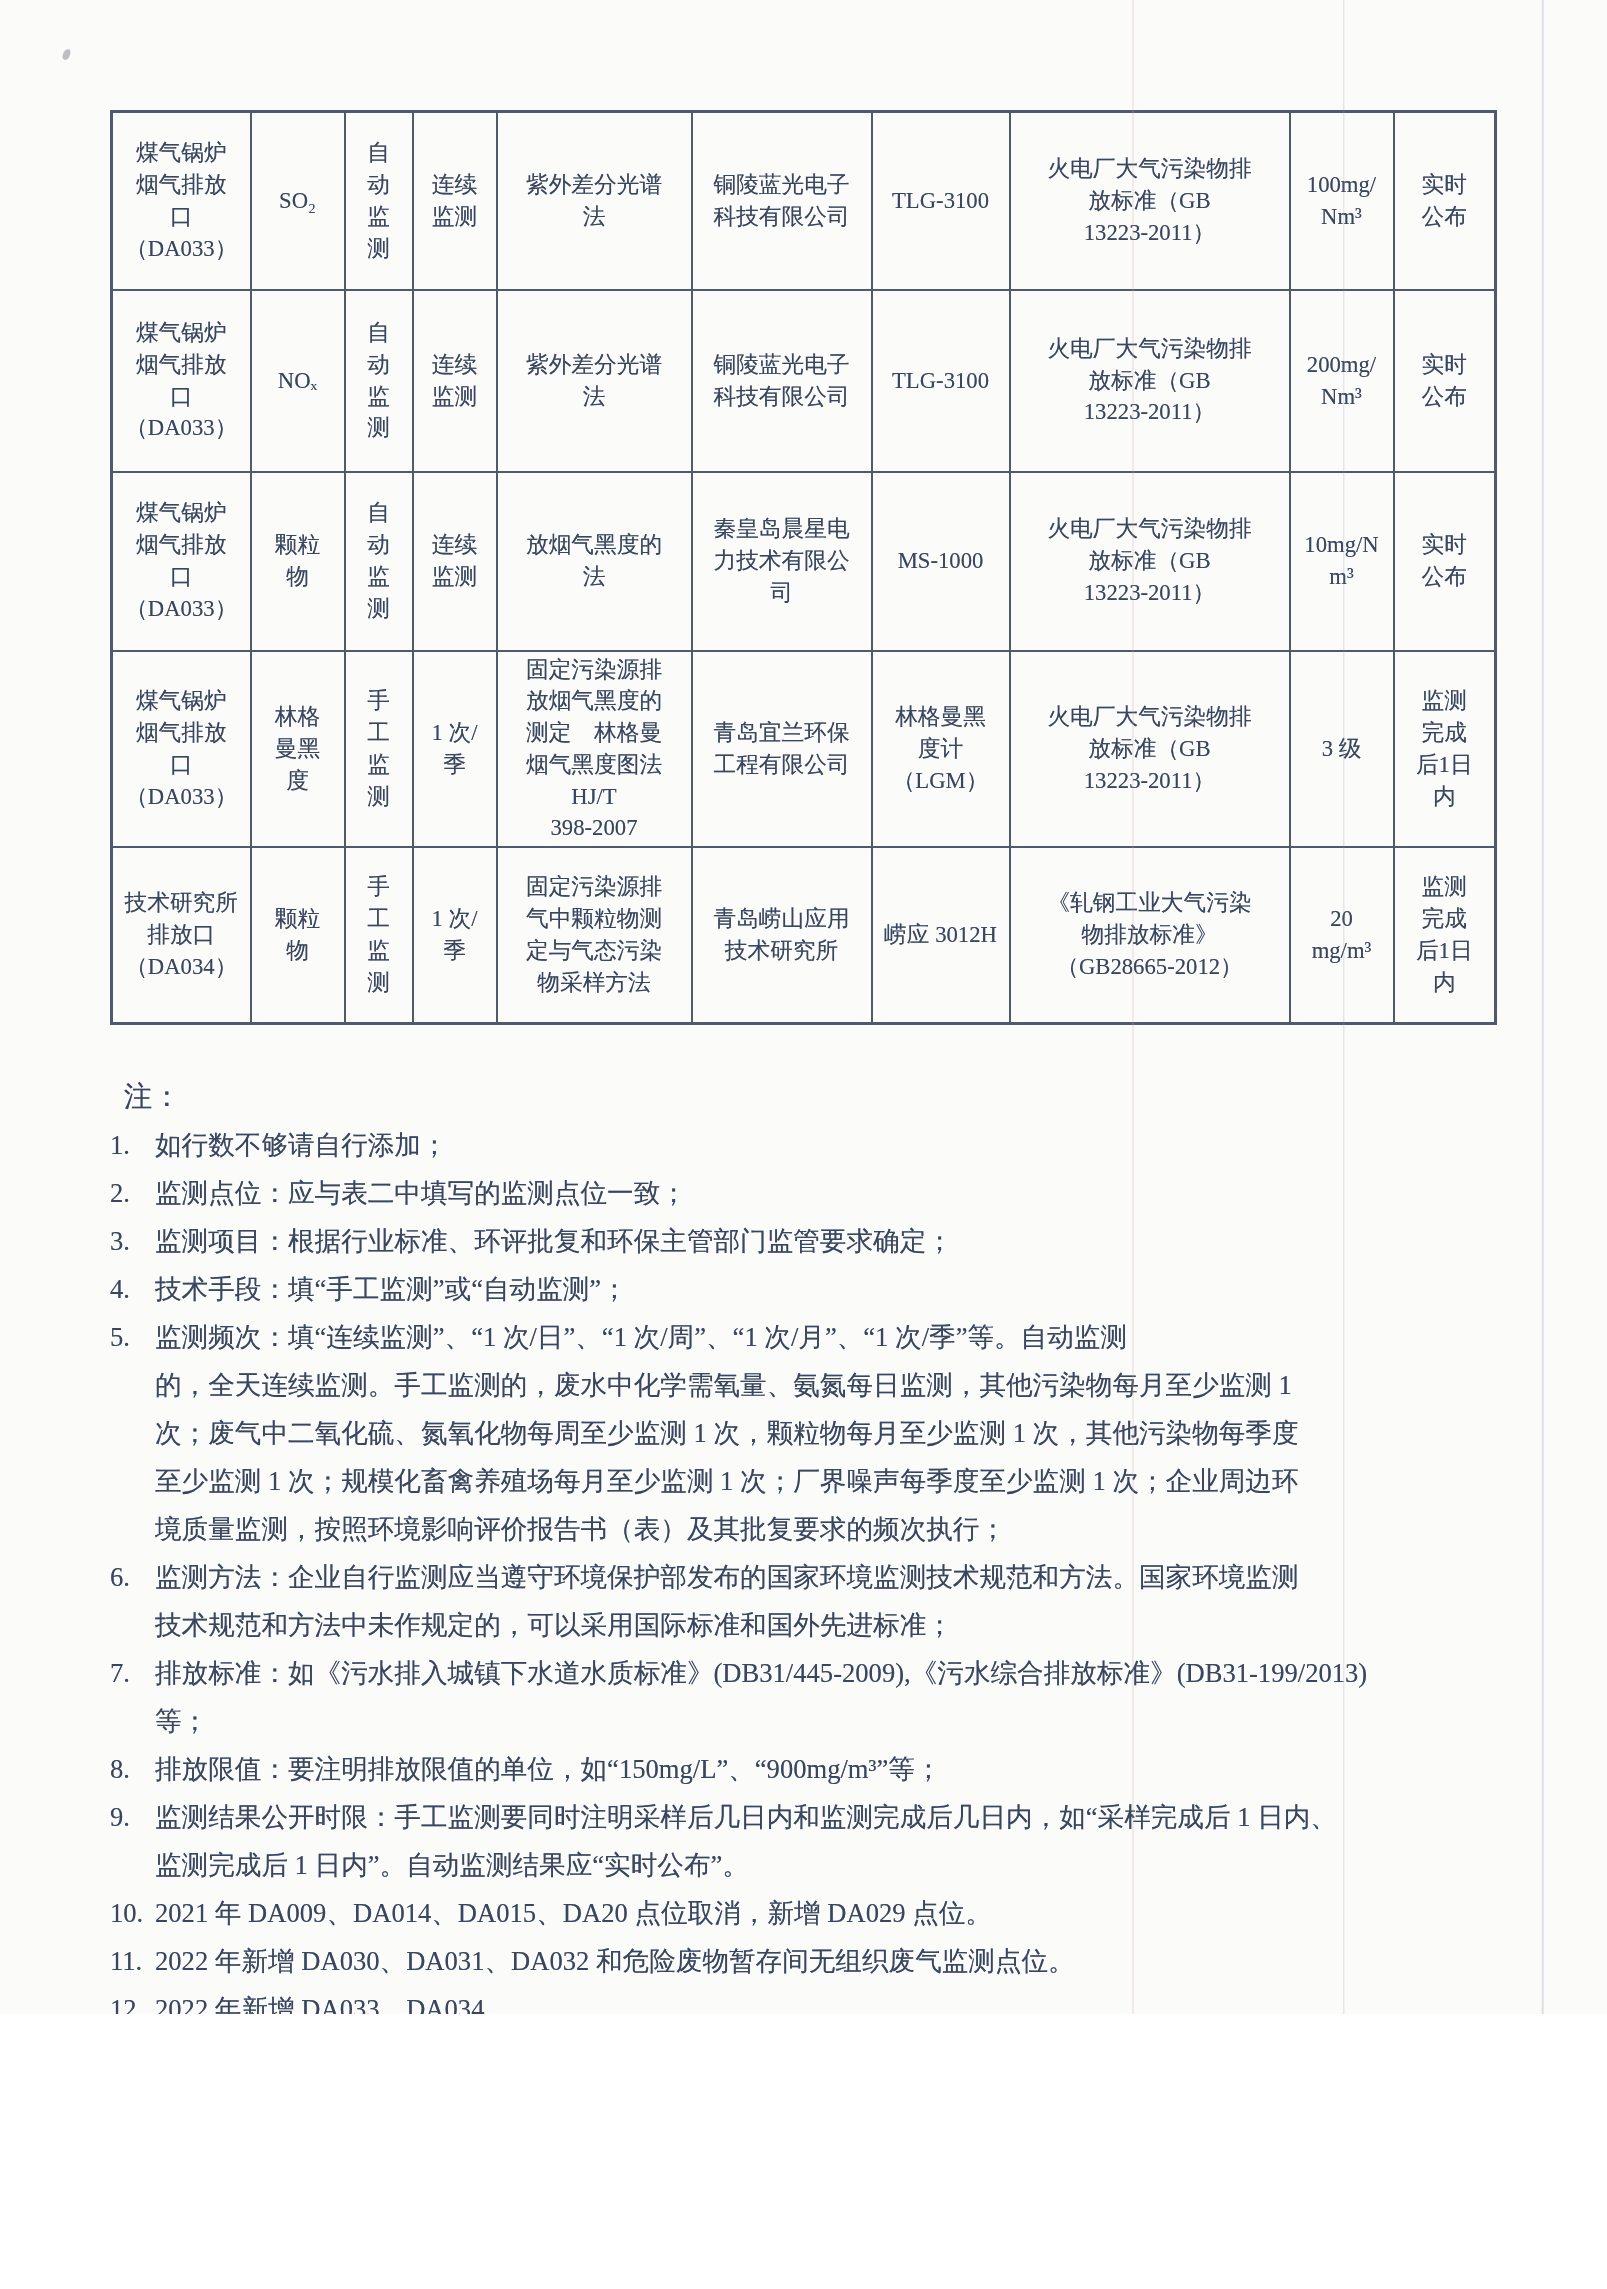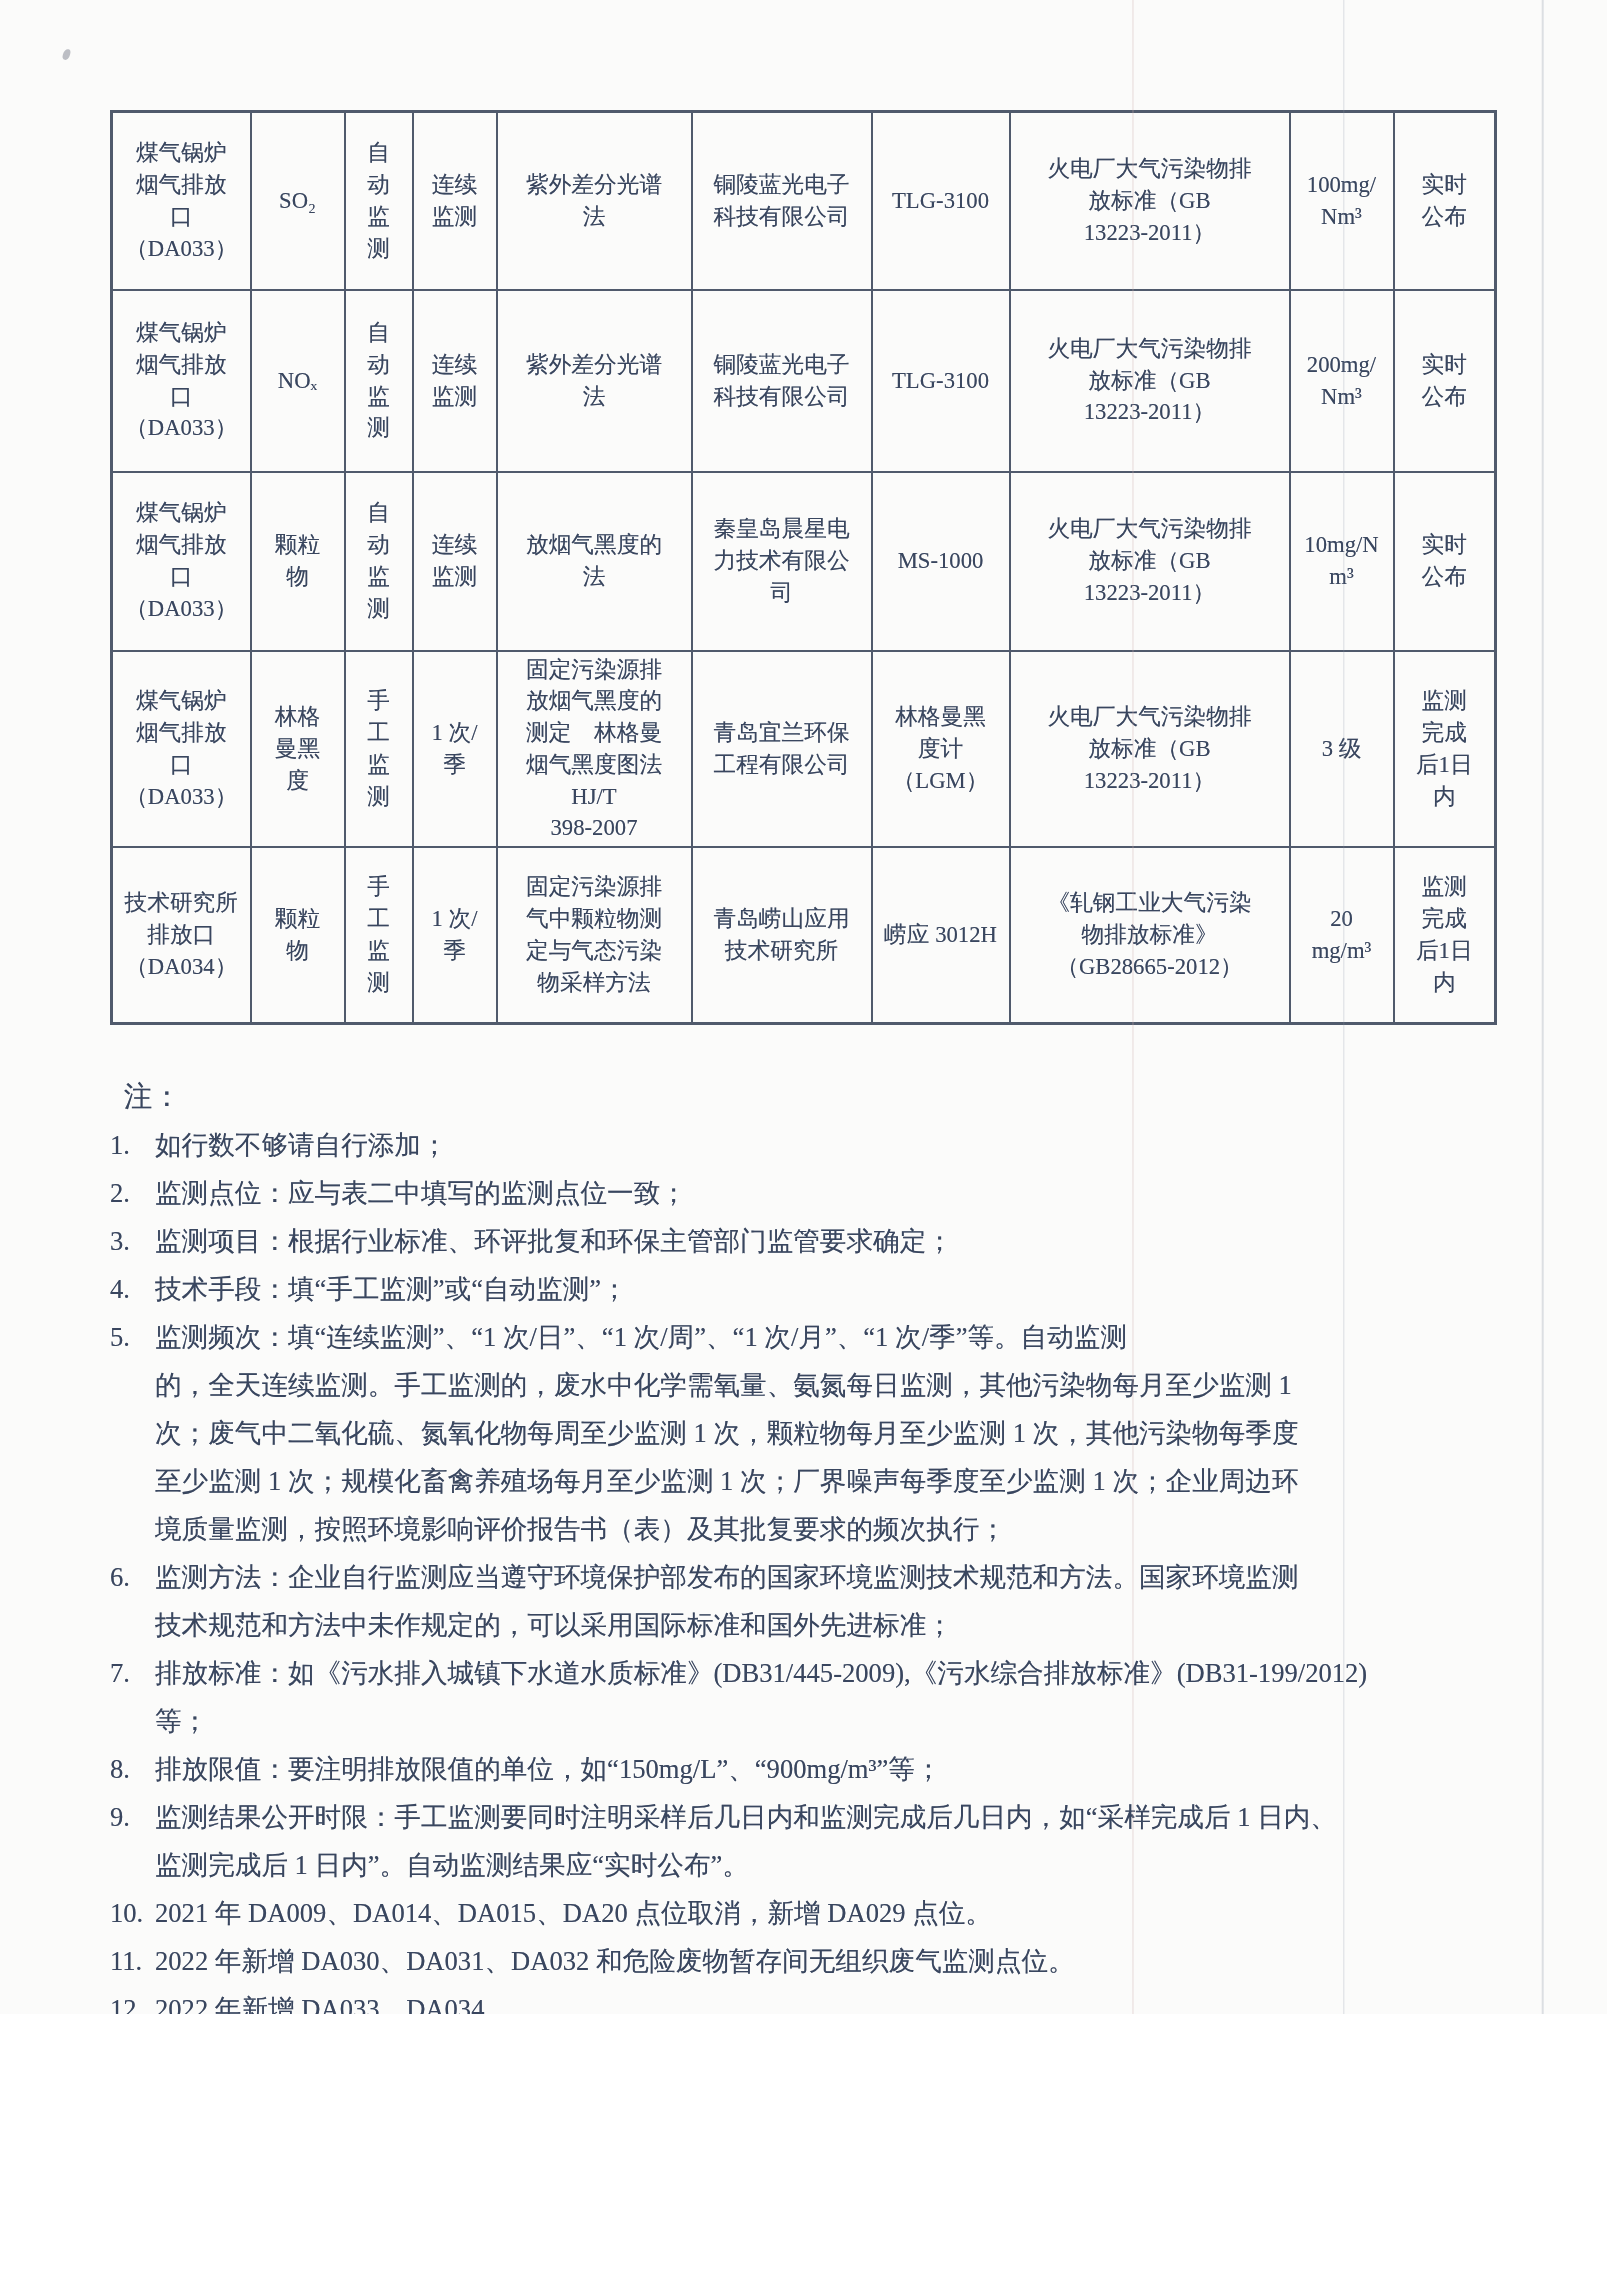--- a/index.html
+++ b/index.html
@@ -241,21 +241,21 @@
 至少监测 1 次；规模化畜禽养殖场每月至少监测 1 次；厂界噪声每季度至少监测 1 次；企业周边环
 境质量监测，按照环境影响评价报告书（表）及其批复要求的频次执行；</span>
     </div>
     <div class="note-item">
       <span class="num">6.</span>
       <span class="txt">监测方法：企业自行监测应当遵守环境保护部发布的国家环境监测技术规范和方法。国家环境监测
 技术规范和方法中未作规定的，可以采用国际标准和国外先进标准；</span>
     </div>
     <div class="note-item">
       <span class="num">7.</span>
-      <span class="txt">排放标准：如《污水排入城镇下水道水质标准》(DB31/445-2009),《污水综合排放标准》(DB31-199/2012)
+      <span class="txt">排放标准：如《污水排入城镇下水道水质标准》(DB31/445-2009),《污水综合排放标准》(DB31-199/2013)
 等；</span>
     </div>
     <div class="note-item">
       <span class="num">8.</span>
       <span class="txt">排放限值：要注明排放限值的单位，如“150mg/L”、“900mg/m³”等；</span>
     </div>
     <div class="note-item">
       <span class="num">9.</span>
       <span class="txt">监测结果公开时限：手工监测要同时注明采样后几日内和监测完成后几日内，如“采样完成后 1 日内、
 监测完成后 1 日内”。自动监测结果应“实时公布”。</span>

